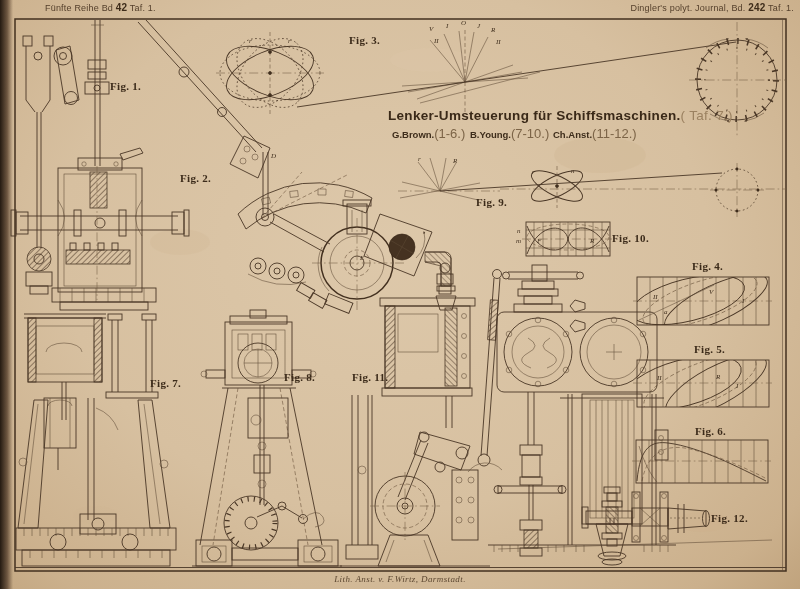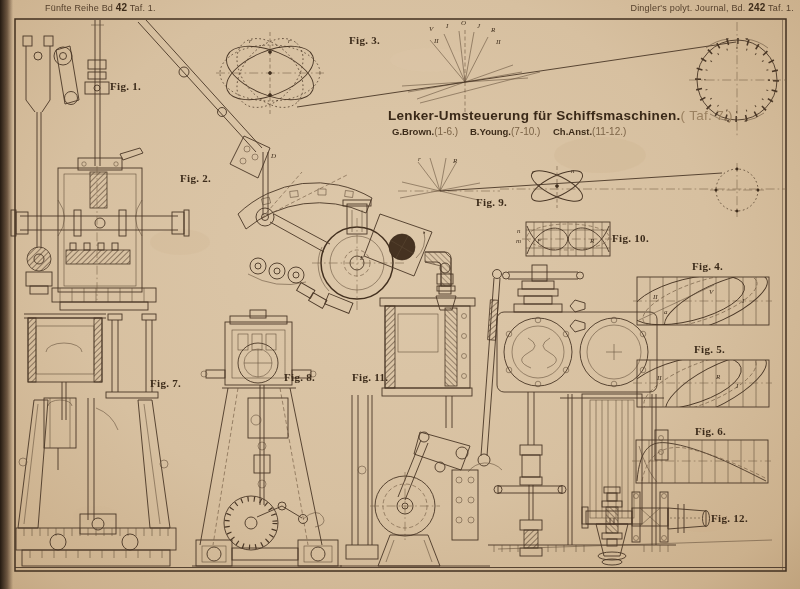--- a/index.html
+++ b/index.html
@@ -20,21 +20,21 @@
   .hdr{position:absolute;top:2px;font-size:9px;color:#55402c;letter-spacing:.2px;}
   .hdr b{font-size:10px;color:#3e2c1a;}
   .hdr-left{left:5px;margin-left:40px;}
   .hdr-right{right:6px;}
   .figlabel{position:absolute;font-family:"Liberation Serif",serif;font-weight:700;
             font-size:11px;color:#3c2b1a;letter-spacing:.3px;white-space:nowrap;}
   .title-main{position:absolute;left:388px;top:108px;font-size:13.5px;font-weight:700;
               color:#3a2918;letter-spacing:.3px;white-space:nowrap;}
   .title-main .tafel{font-weight:400;color:#9b8160;}
   .author{position:absolute;top:126px;font-size:9.5px;font-weight:700;color:#3e2d1b;white-space:nowrap;}
-  .author .figs{font-weight:400;color:#7c6447;font-size:10px;}
+  .author .figs{font-weight:400;color:#7c6447;font-size:13px;}
   .caption{position:absolute;left:290px;top:574px;width:220px;text-align:center;
            font-family:"Liberation Serif",serif;font-style:italic;font-size:9px;
            color:#5d4832;letter-spacing:.4px;}
 </style>
 </head>
 <body>
 
 <div class="stage">
 
 <svg width="800" height="589" viewBox="0 0 800 589">
@@ -519,14 +519,15 @@
 <div class="figlabel" style="left:692px;top:260px;text-align:center;">Fig. 4.</div>
 <div class="figlabel" style="left:694px;top:343px;">Fig. 5.</div>
 <div class="figlabel" style="left:695px;top:425px;">Fig. 6.</div>
 <div class="figlabel" style="left:150px;top:377px;">Fig. 7.</div>
 <div class="figlabel" style="left:284px;top:371px;">Fig. 8.</div>
 <div class="figlabel" style="left:476px;top:196px;">Fig. 9.</div>
 <div class="figlabel" style="left:612px;top:232px;">Fig. 10.</div>
 <div class="figlabel" style="left:352px;top:371px;">Fig. 11.</div>
 <div class="figlabel" style="left:711px;top:512px;">Fig. 12.</div>
 
+<div class="caption">Lith. Anst. v. F.Wirtz, Darmstadt.</div>
 
 </div>
 
 </body></html>

